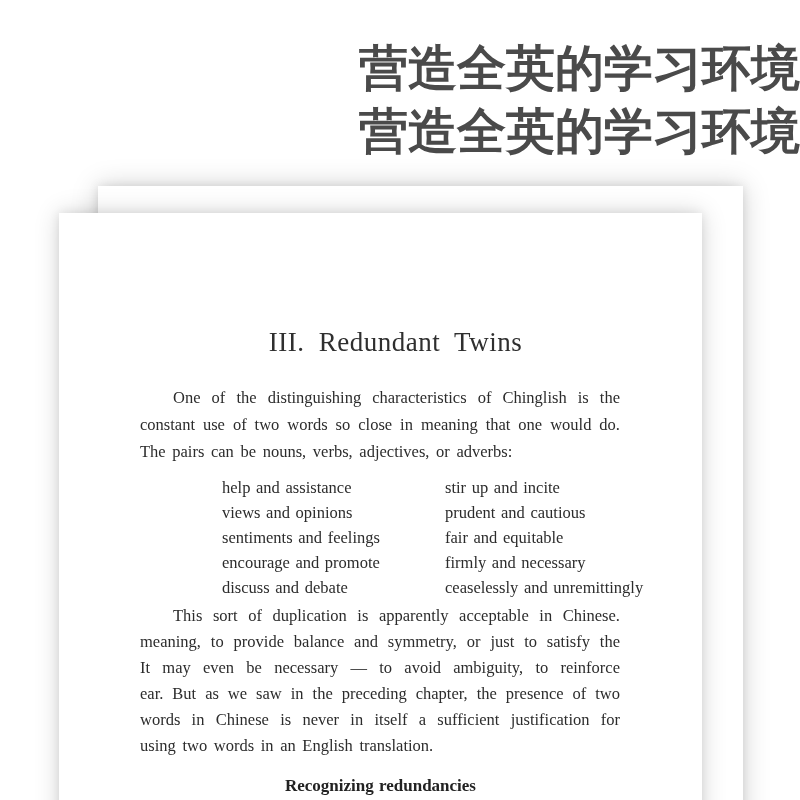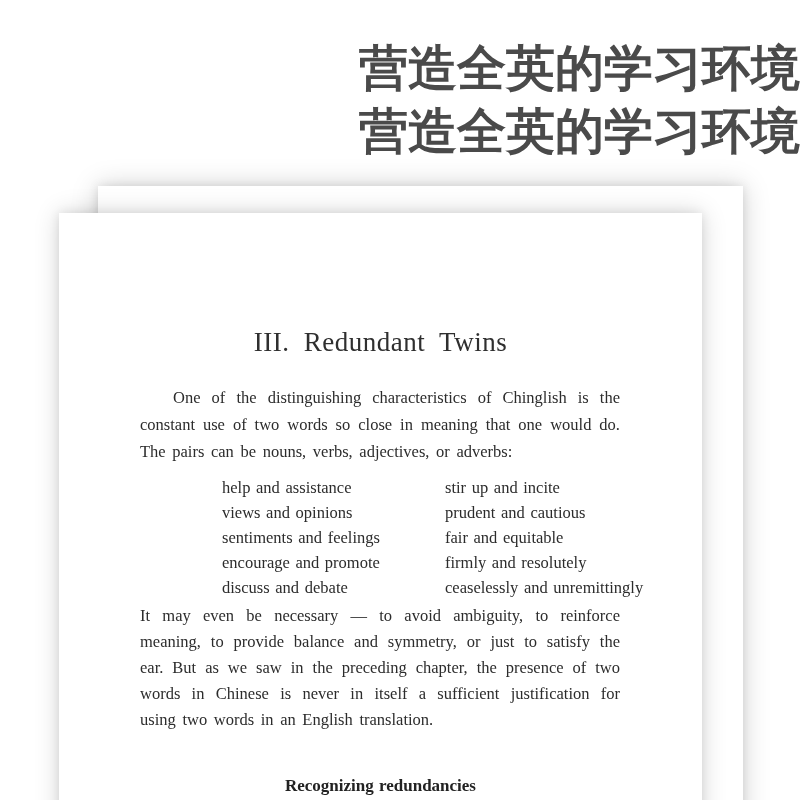--- a/index.html
+++ b/index.html
@@ -55,20 +55,21 @@
     position: absolute;
     top: 112px;
     left: 0;
     width: 100%;
     text-align: center;
     font-size: 27px;
     line-height: 34px;
     color: #2f2f2f;
     word-spacing: 7px;
     letter-spacing: 0.5px;
+    padding-left: 15px;
   }
 
   .para {
     position: absolute;
     left: 81px;
     width: 480px;
     font-size: 16.5px;
     color: #2c2c2c;
   }
   .p1 { top: 171px; }
@@ -135,28 +136,29 @@
       <div class="row">help and assistance</div>
       <div class="row">views and opinions</div>
       <div class="row">sentiments and feelings</div>
       <div class="row">encourage and promote</div>
       <div class="row">discuss and debate</div>
     </div>
     <div class="col col-right">
       <div class="row">stir up and incite</div>
       <div class="row">prudent and cautious</div>
       <div class="row">fair and equitable</div>
-      <div class="row">firmly and resolutely</div>
+      <div class="row">firmly and necessary</div>
       <div class="row">ceaselessly and unremittingly</div>
     </div>
   </div>
 
   <div class="para p2">
+    <div class="line jline indent">This sort of duplication is apparently acceptable in Chinese.</div>
+    <div class="line jline">meaning, to provide balance and symmetry, or just to satisfy the</div>
     <div class="line jline">It may even be necessary — to avoid ambiguity, to reinforce</div>
-    <div class="line jline">meaning, to provide balance and symmetry, or just to satisfy the</div>
     <div class="line jline">ear. But as we saw in the preceding chapter, the presence of two</div>
     <div class="line jline">words in Chinese is never in itself a sufficient justification for</div>
     <div class="line nline">using two words in an English translation.</div>
   </div>
 
   <div class="subheading">Recognizing redundancies</div>
 
 </div>
 
 </body></html>

